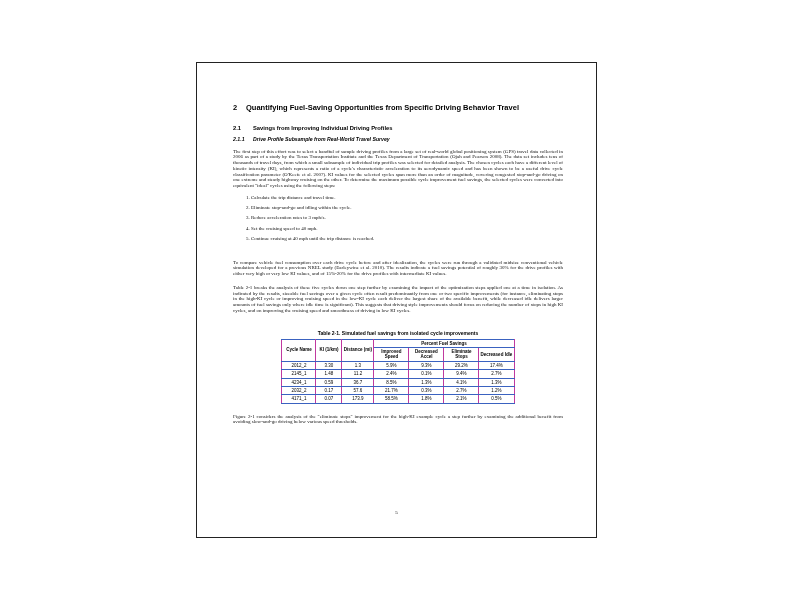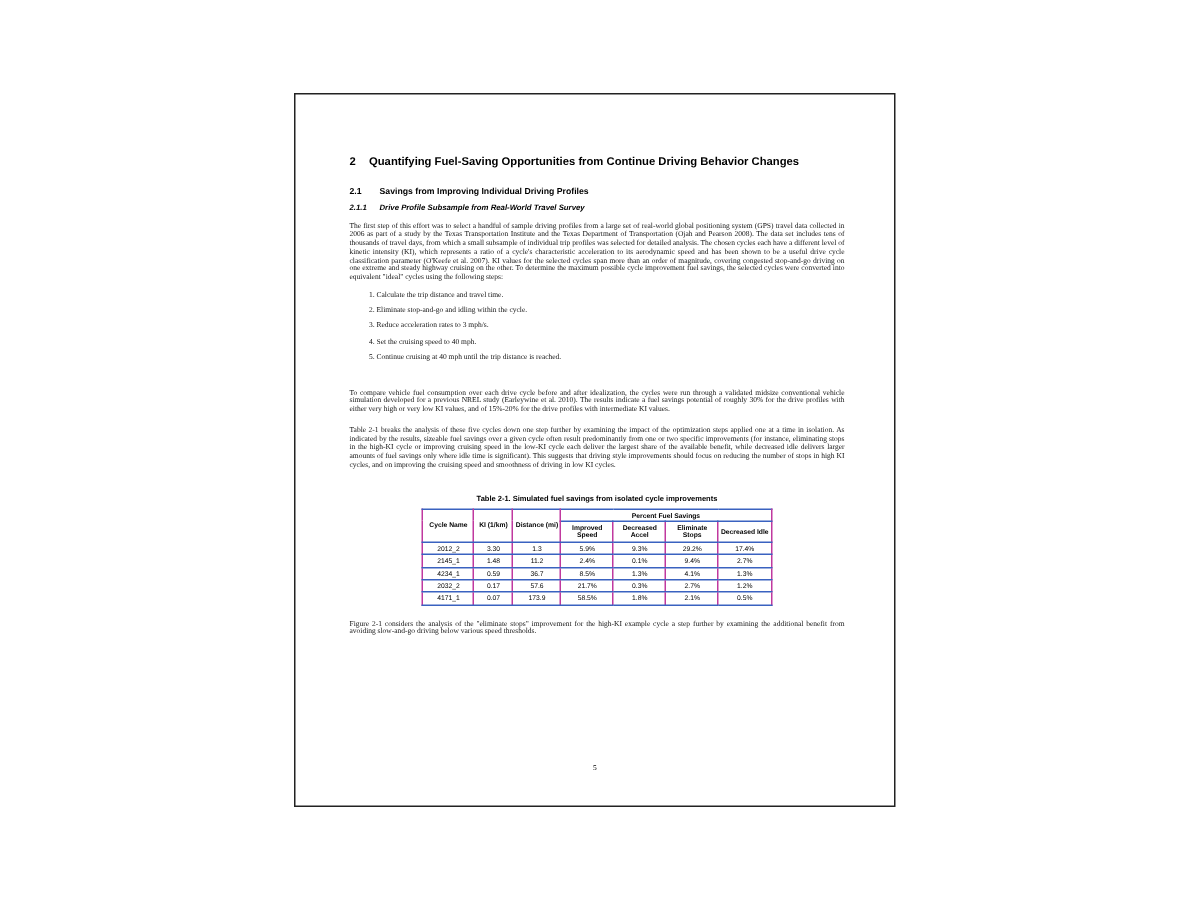--- a/index.html
+++ b/index.html
@@ -123,21 +123,21 @@
   }
 </style>
 </head>
 <body>
 
 <div class="page">
   <div class="content">
 
     <h1 class="h1">
       <span class="num">2</span>
-      <span class="txt">Quantifying Fuel-Saving Opportunities from Continue Driving Behavior Changes</span>
+      <span class="txt">Quantifying Fuel-Saving Opportunities from Specific Driving Behavior Travel</span>
     </h1>
 
     <h2 class="h2">
       <span class="num">2.1</span>
       <span class="txt">Savings from Improving Individual Driving Profiles</span>
     </h2>
 
     <h3 class="h3">
       <span class="num">2.1.1</span>
       <span class="txt">Drive Profile Subsample from Real-World Travel Survey</span>

